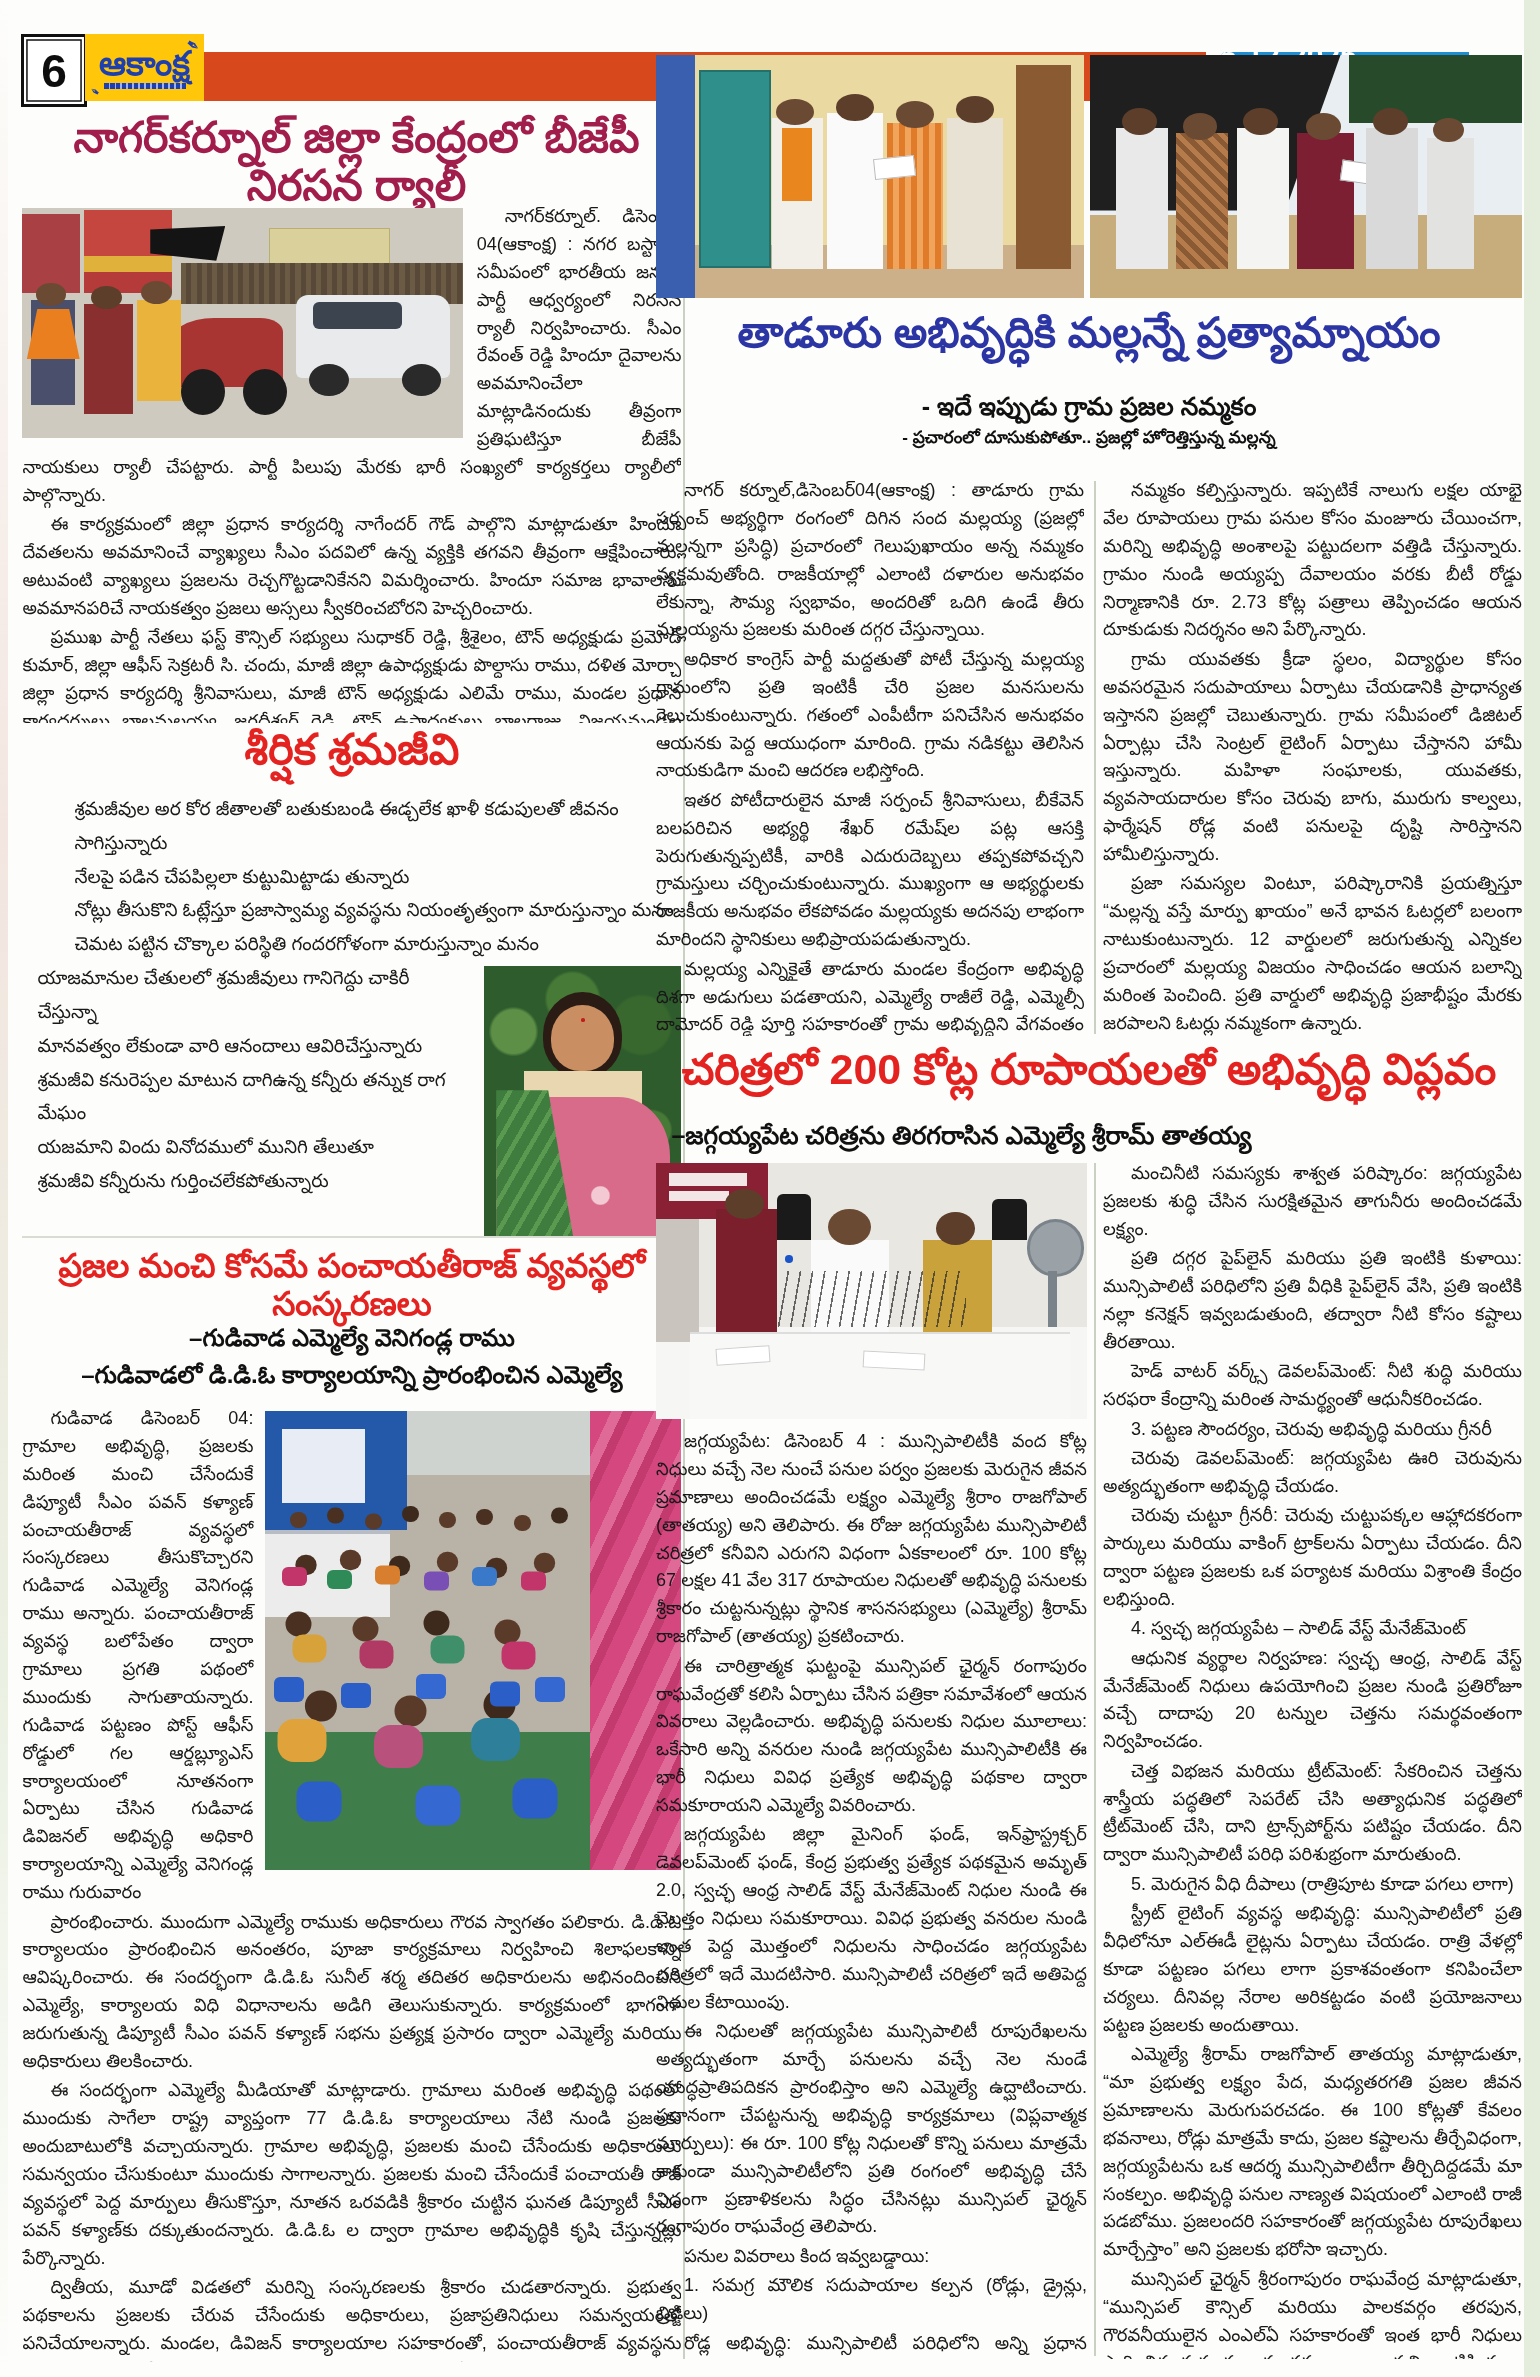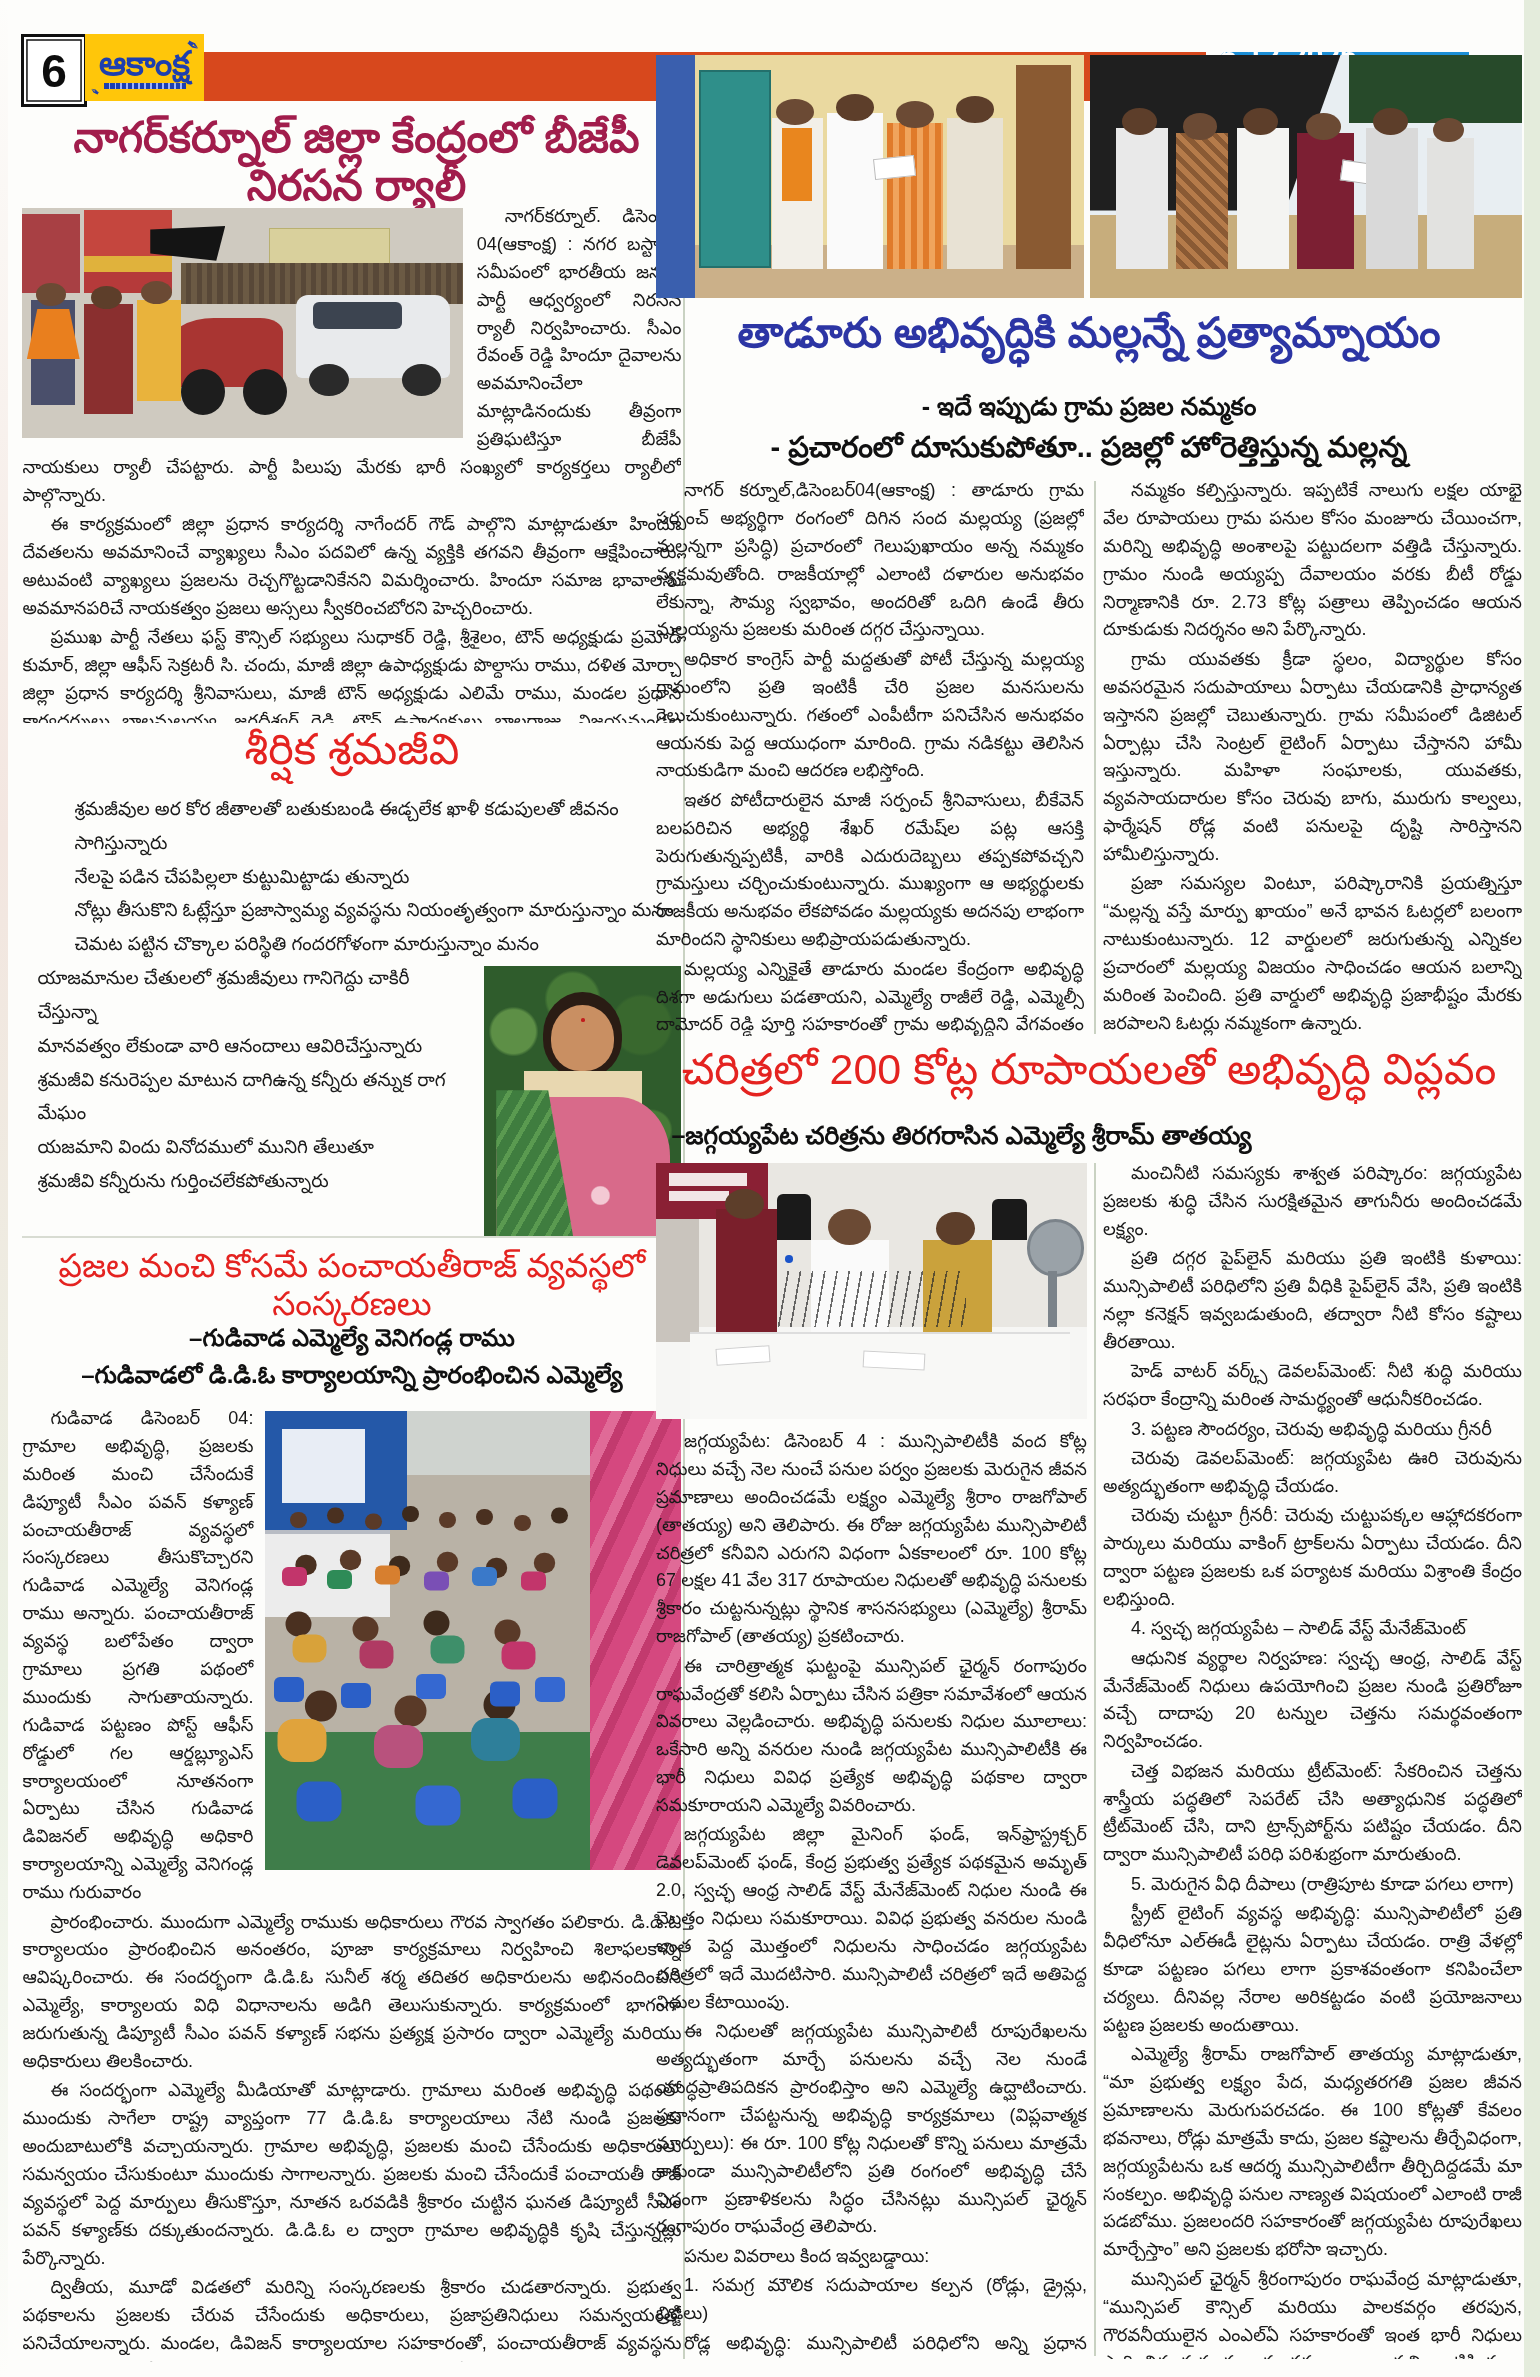--- a/index.html
+++ b/index.html
@@ -22,21 +22,21 @@
            clip-path:polygon(13% 0,100% 0,100% 100%,0 100%);
            display:flex;align-items:center;justify-content:center;}
   #datetext{color:#fff;font-size:30px;font-weight:bold;padding-left:33px;}
   
   .vrule{width:1.5px;background:#c9d2c2;}
   .hrule{height:1.5px;background:#d8dcd2;}
   #edge-l{left:0;top:0;width:7.5px;height:2377px;background:linear-gradient(180deg,#fdfdfb,#f3e6e0 35%,#eaf0e2 70%,#fdfdfb);}
   #edge-r{left:1524px;top:0;width:17px;height:2377px;background:#e4ecdc;}
   
   .headline-maroon{color:#a11d4c;font-weight:bold;text-align:center;font-size:43px;line-height:1.12;}
-  .headline-red{color:#e42320;font-weight:normal;text-align:center;font-size:40px;line-height:1.14;}
+  .headline-red{color:#e42320;font-weight:bold;text-align:center;font-size:40px;line-height:1.14;}
   .headline-blue{color:#2c35a4;font-weight:bold;text-align:center;font-size:42px;line-height:1.14;}
   .subhead{color:#111;font-weight:bold;text-align:center;font-size:24px;line-height:1.45;}
   .body-text{font-size:18px;line-height:1.55;text-align:justify;}
   .body-text .para{text-indent:28px;margin:0 0 1.5px 0;}
   .poem-line{font-size:18.6px;line-height:1.82;text-align:left;}
   
   .photo{position:absolute;overflow:hidden;background:#cfcac0;}
 </style>
 </head>
 <body>
@@ -207,21 +207,21 @@
     <div class="s" style="left:50%;top:24%;width:8%;height:11%;background:#6b4a34;border-radius:50%;"></div>
     <div class="s" style="left:58%;top:44%;width:8%;height:8%;background:#ffffff;border:0.7px solid #aaa;transform:rotate(8deg);"></div>
     <div class="s" style="left:64%;top:30%;width:12%;height:58%;background:#d9d9d9;"></div>
     <div class="s" style="left:65.5%;top:22%;width:8%;height:11%;background:#5d3e2a;border-radius:50%;"></div>
     <div class="s" style="left:78%;top:34%;width:11%;height:54%;background:#e2e2e0;"></div>
     <div class="s" style="left:79.5%;top:26%;width:7%;height:10%;background:#6b4a34;border-radius:50%;"></div>
   </div>
 
   <div class="abs headline-blue" style="left:656px;top:309px;width:866px;">తాడూరు అభివృద్ధికి మల్లన్నే ప్రత్యామ్నాయం</div>
   <div class="abs subhead" style="left:656px;top:388px;width:866px;font-size:25px;">- ఇదే ఇప్పుడు గ్రామ ప్రజల నమ్మకం</div>
-  <div class="abs subhead" style="left:656px;top:426px;width:866px;font-size:29px;">- ప్రచారంలో దూసుకుపోతూ.. ప్రజల్లో హోరెత్తిస్తున్న మల్లన్న</div>
+  <div class="abs subhead" style="left:656px;top:426px;width:866px;font-size:17px;">- ప్రచారంలో దూసుకుపోతూ.. ప్రజల్లో హోరెత్తిస్తున్న మల్లన్న</div>
 
   <div class="abs body-text" style="left:656px;top:477px;width:428px;height:559px;overflow:hidden;">
     <div>
         <div class="para">నాగర్ కర్నూల్,డిసెంబర్04(ఆకాంక్ష) : తాడూరు గ్రామ సర్పంచ్ అభ్యర్థిగా రంగంలో దిగిన సంద మల్లయ్య (ప్రజల్లో మల్లన్నగా ప్రసిద్ధి) ప్రచారంలో గెలుపుఖాయం అన్న నమ్మకం వ్యక్తమవుతోంది. రాజకీయాల్లో ఎలాంటి దళారుల అనుభవం లేకున్నా, సౌమ్య స్వభావం, అందరితో ఒదిగి ఉండే తీరు మల్లయ్యను ప్రజలకు మరింత దగ్గర చేస్తున్నాయి.</div>
         <div class="para">అధికార కాంగ్రెస్ పార్టీ మద్దతుతో పోటీ చేస్తున్న మల్లయ్య గ్రామంలోని ప్రతి ఇంటికీ చేరి ప్రజల మనసులను గెలుచుకుంటున్నారు. గతంలో ఎంపీటీగా పనిచేసిన అనుభవం ఆయనకు పెద్ద ఆయుధంగా మారింది. గ్రామ నడికట్టు తెలిసిన నాయకుడిగా మంచి ఆదరణ లభిస్తోంది.</div>
         <div class="para">ఇతర పోటీదారులైన మాజీ సర్పంచ్ శ్రీనివాసులు, బీకేవెన్ బలపరిచిన అభ్యర్థి శేఖర్ రమేష్‌ల పట్ల ఆసక్తి పెరుగుతున్నప్పటికీ, వారికి ఎదురుదెబ్బలు తప్పకపోవచ్చని గ్రామస్తులు చర్చించుకుంటున్నారు. ముఖ్యంగా ఆ అభ్యర్థులకు రాజకీయ అనుభవం లేకపోవడం మల్లయ్యకు అదనపు లాభంగా మారిందని స్థానికులు అభిప్రాయపడుతున్నారు.</div>
         <div class="para">మల్లయ్య ఎన్నికైతే తాడూరు మండల కేంద్రంగా అభివృద్ధి దిశగా అడుగులు పడతాయని, ఎమ్మెల్యే రాజీలే రెడ్డి, ఎమ్మెల్సీ దామోదర్ రెడ్డి పూర్తి సహకారంతో గ్రామ అభివృద్ధిని వేగవంతం చేస్తారని ప్రజల్లో</div>
       </div>
   </div>
   <div class="abs body-text" style="left:1103px;top:477px;width:419px;height:559px;overflow:hidden;">

